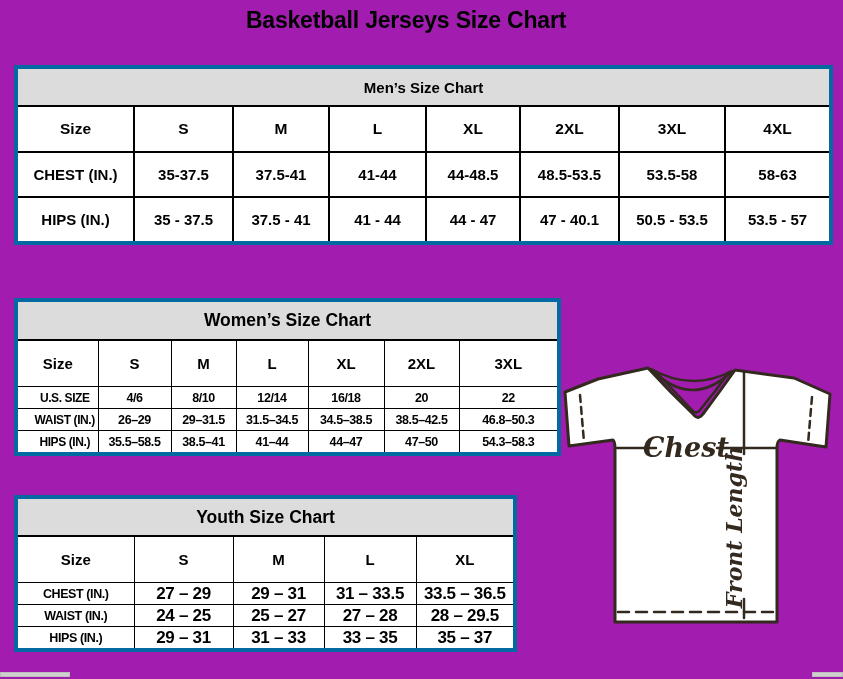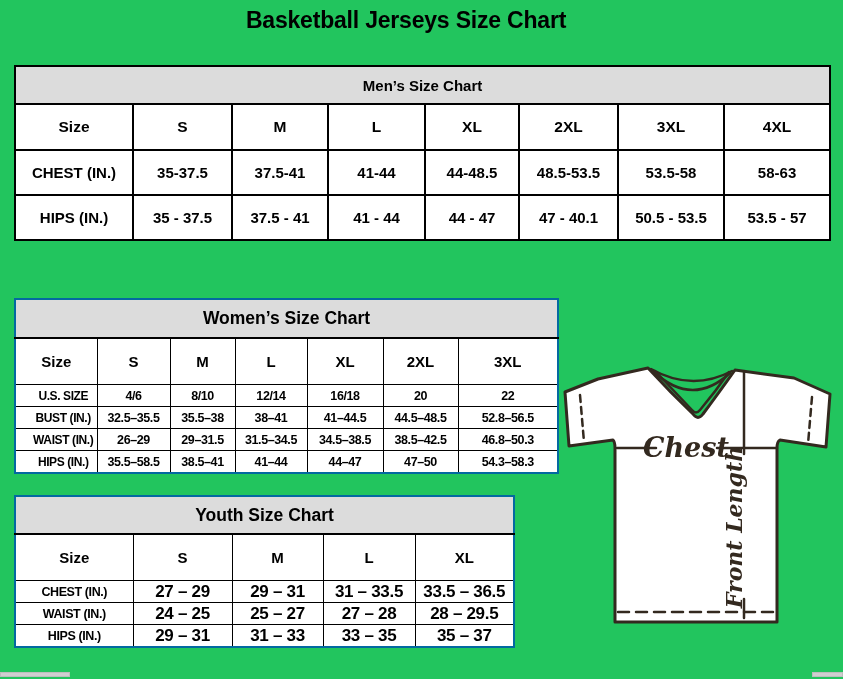--- a/index.html
+++ b/index.html
@@ -1,26 +1,26 @@
 <!DOCTYPE html>
 <html><head>
 <meta charset="utf-8">
 <style>
   html,body { margin:0; padding:0; background:#ffffff; }
   .page {
-    position:relative; width:843px; height:679px; background:#22c55e;
+    position:relative; width:843px; height:679px; background:#a21caf;
     font-family:"Liberation Sans", sans-serif; color:#000; overflow:hidden;
   }
   .page-title {
     position:absolute; top:7px; left:0; width:812px; text-align:center;
     font-size:23px; font-weight:bold; letter-spacing:-0.2px;
   }
   table.tbl {
     position:absolute; border-collapse:collapse; table-layout:fixed;
-    background:#fff; border:2px solid #0369a1;
+    background:#fff; border:4px solid #0369a1;
   }
   .tbl th, .tbl td {
     border:2px solid #000; text-align:center; vertical-align:middle;
     font-weight:bold; padding:0; color:#000; overflow:hidden; white-space:nowrap;
   }
   .title-row th { background:#dcdcdc; font-size:17.5px; height:36px; border-bottom-width:2px; }
 
   
   .men { left:14px; top:65px; width:815px; }
   .men th, .men td { font-size:15px; }
@@ -130,29 +130,20 @@
     <tr class="data-row">
       <th>U.S. SIZE</th>
       <td>4/6</td>
       <td>8/10</td>
       <td>12/14</td>
       <td>16/18</td>
       <td>20</td>
       <td>22</td>
     </tr>
     <tr class="data-row">
-      <th>BUST (IN.)</th>
-      <td>32.5–35.5</td>
-      <td>35.5–38</td>
-      <td>38–41</td>
-      <td>41–44.5</td>
-      <td>44.5–48.5</td>
-      <td>52.8–56.5</td>
-    </tr>
-    <tr class="data-row">
       <th>WAIST (IN.)</th>
       <td>26–29</td>
       <td>29–31.5</td>
       <td>31.5–34.5</td>
       <td>34.5–38.5</td>
       <td>38.5–42.5</td>
       <td>46.8–50.3</td>
     </tr>
     <tr class="data-row">
       <th>HIPS (IN.)</th>

